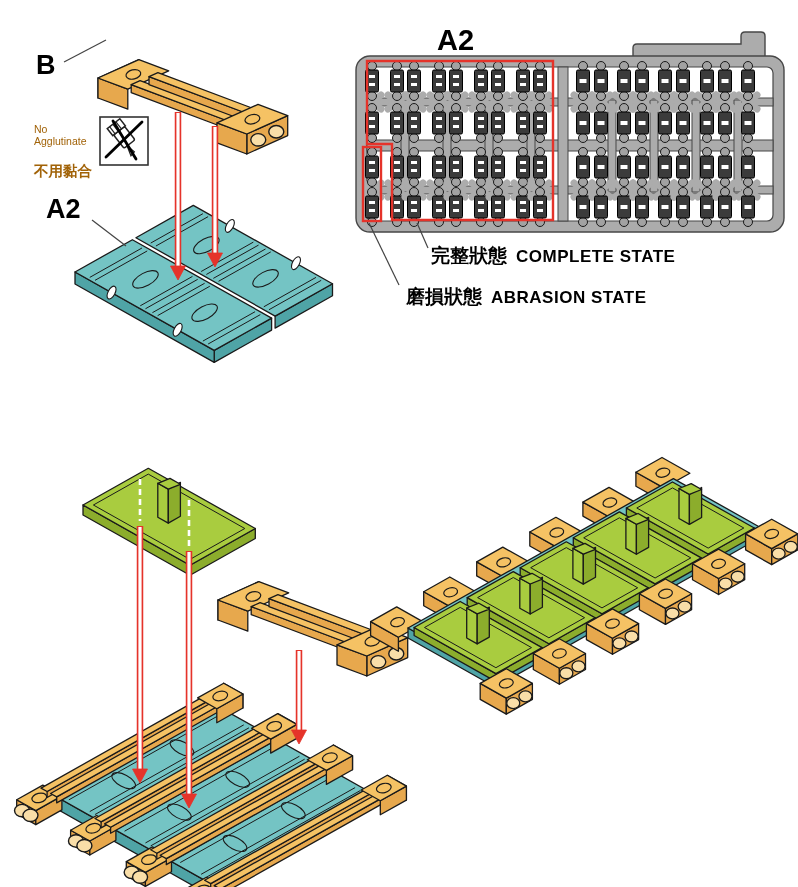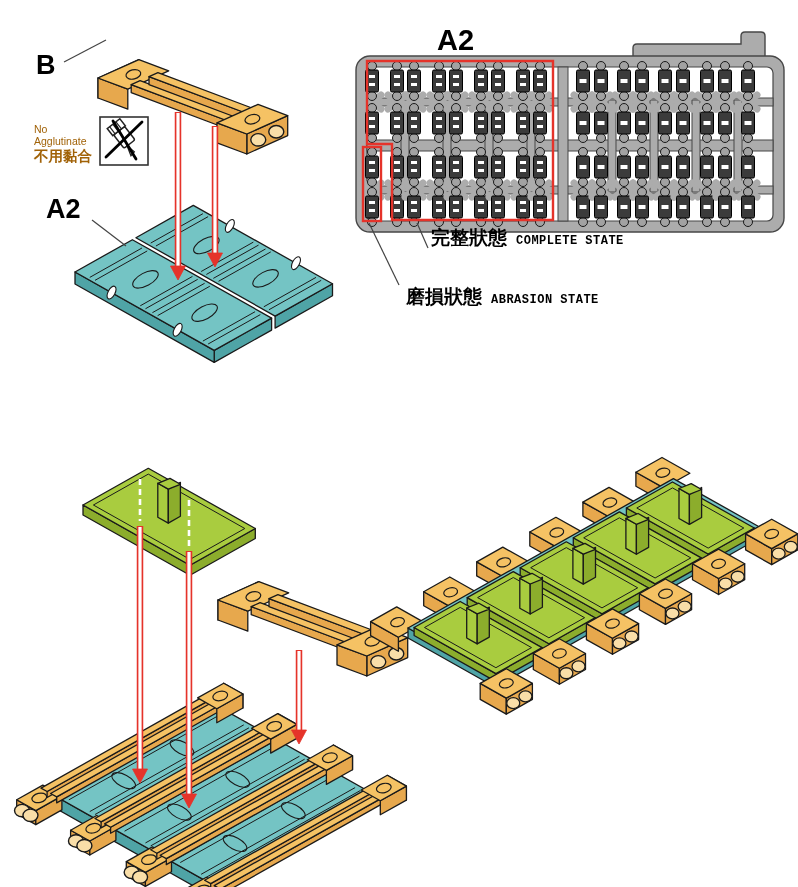--- a/index.html
+++ b/index.html
@@ -7,25 +7,25 @@
     position:relative;width:798px;height:887px;background:#fff;
     font-family:"Liberation Sans",sans-serif;overflow:hidden;
   }
   #scene{position:absolute;left:0;top:0;}
   .lbl{position:absolute;font-weight:bold;color:#000;white-space:nowrap;line-height:1;}
   .lbl-b{left:36px;top:52px;font-size:27px;}
   .lbl-a2-left{left:46px;top:196px;font-size:27px;}
   .lbl-a2-sprue{left:437px;top:26px;font-size:29px;}
   .noglue{position:absolute;left:34px;top:123px;width:64px;color:#a16207;}
   .noglue .en{font-size:10.5px;display:block;}
-  .noglue .zh{font-size:14.5px;display:block;margin-top:0;font-weight:bold;}
+  .noglue .zh{font-size:14.5px;display:block;margin-top:15px;font-weight:bold;}
   .state-line{position:absolute;display:flex;align-items:baseline;gap:9px;color:#000;}
   .state-line .zh{font-size:19px;font-weight:bold;}
-  .state-line .en{font-size:12px;font-weight:bold;font-family:Liberation Mono, monospace;letter-spacing:.5px;}
-  .complete-state{left:431px;top:225px;text-align:right;}
+  .state-line .en{font-size:17px;font-weight:bold;font-family:Liberation Sans, sans-serif;letter-spacing:.5px;}
+  .complete-state{left:431px;top:243px;text-align:right;}
   .abrasion-state{left:406px;top:284px;justify-content:space-between;}
 </style>
 </head>
 <body>
 
 <div class="sheet">
 
   <svg id="scene" width="798" height="887" viewBox="0 0 798 887">
       <g>
         <polygon points="98.0,78.0 138.9,59.6 138.9,79.6 98.0,98.0" fill="#E7A84D" stroke="#1A1A1A" stroke-width="1.3" stroke-linejoin="round"></polygon>

